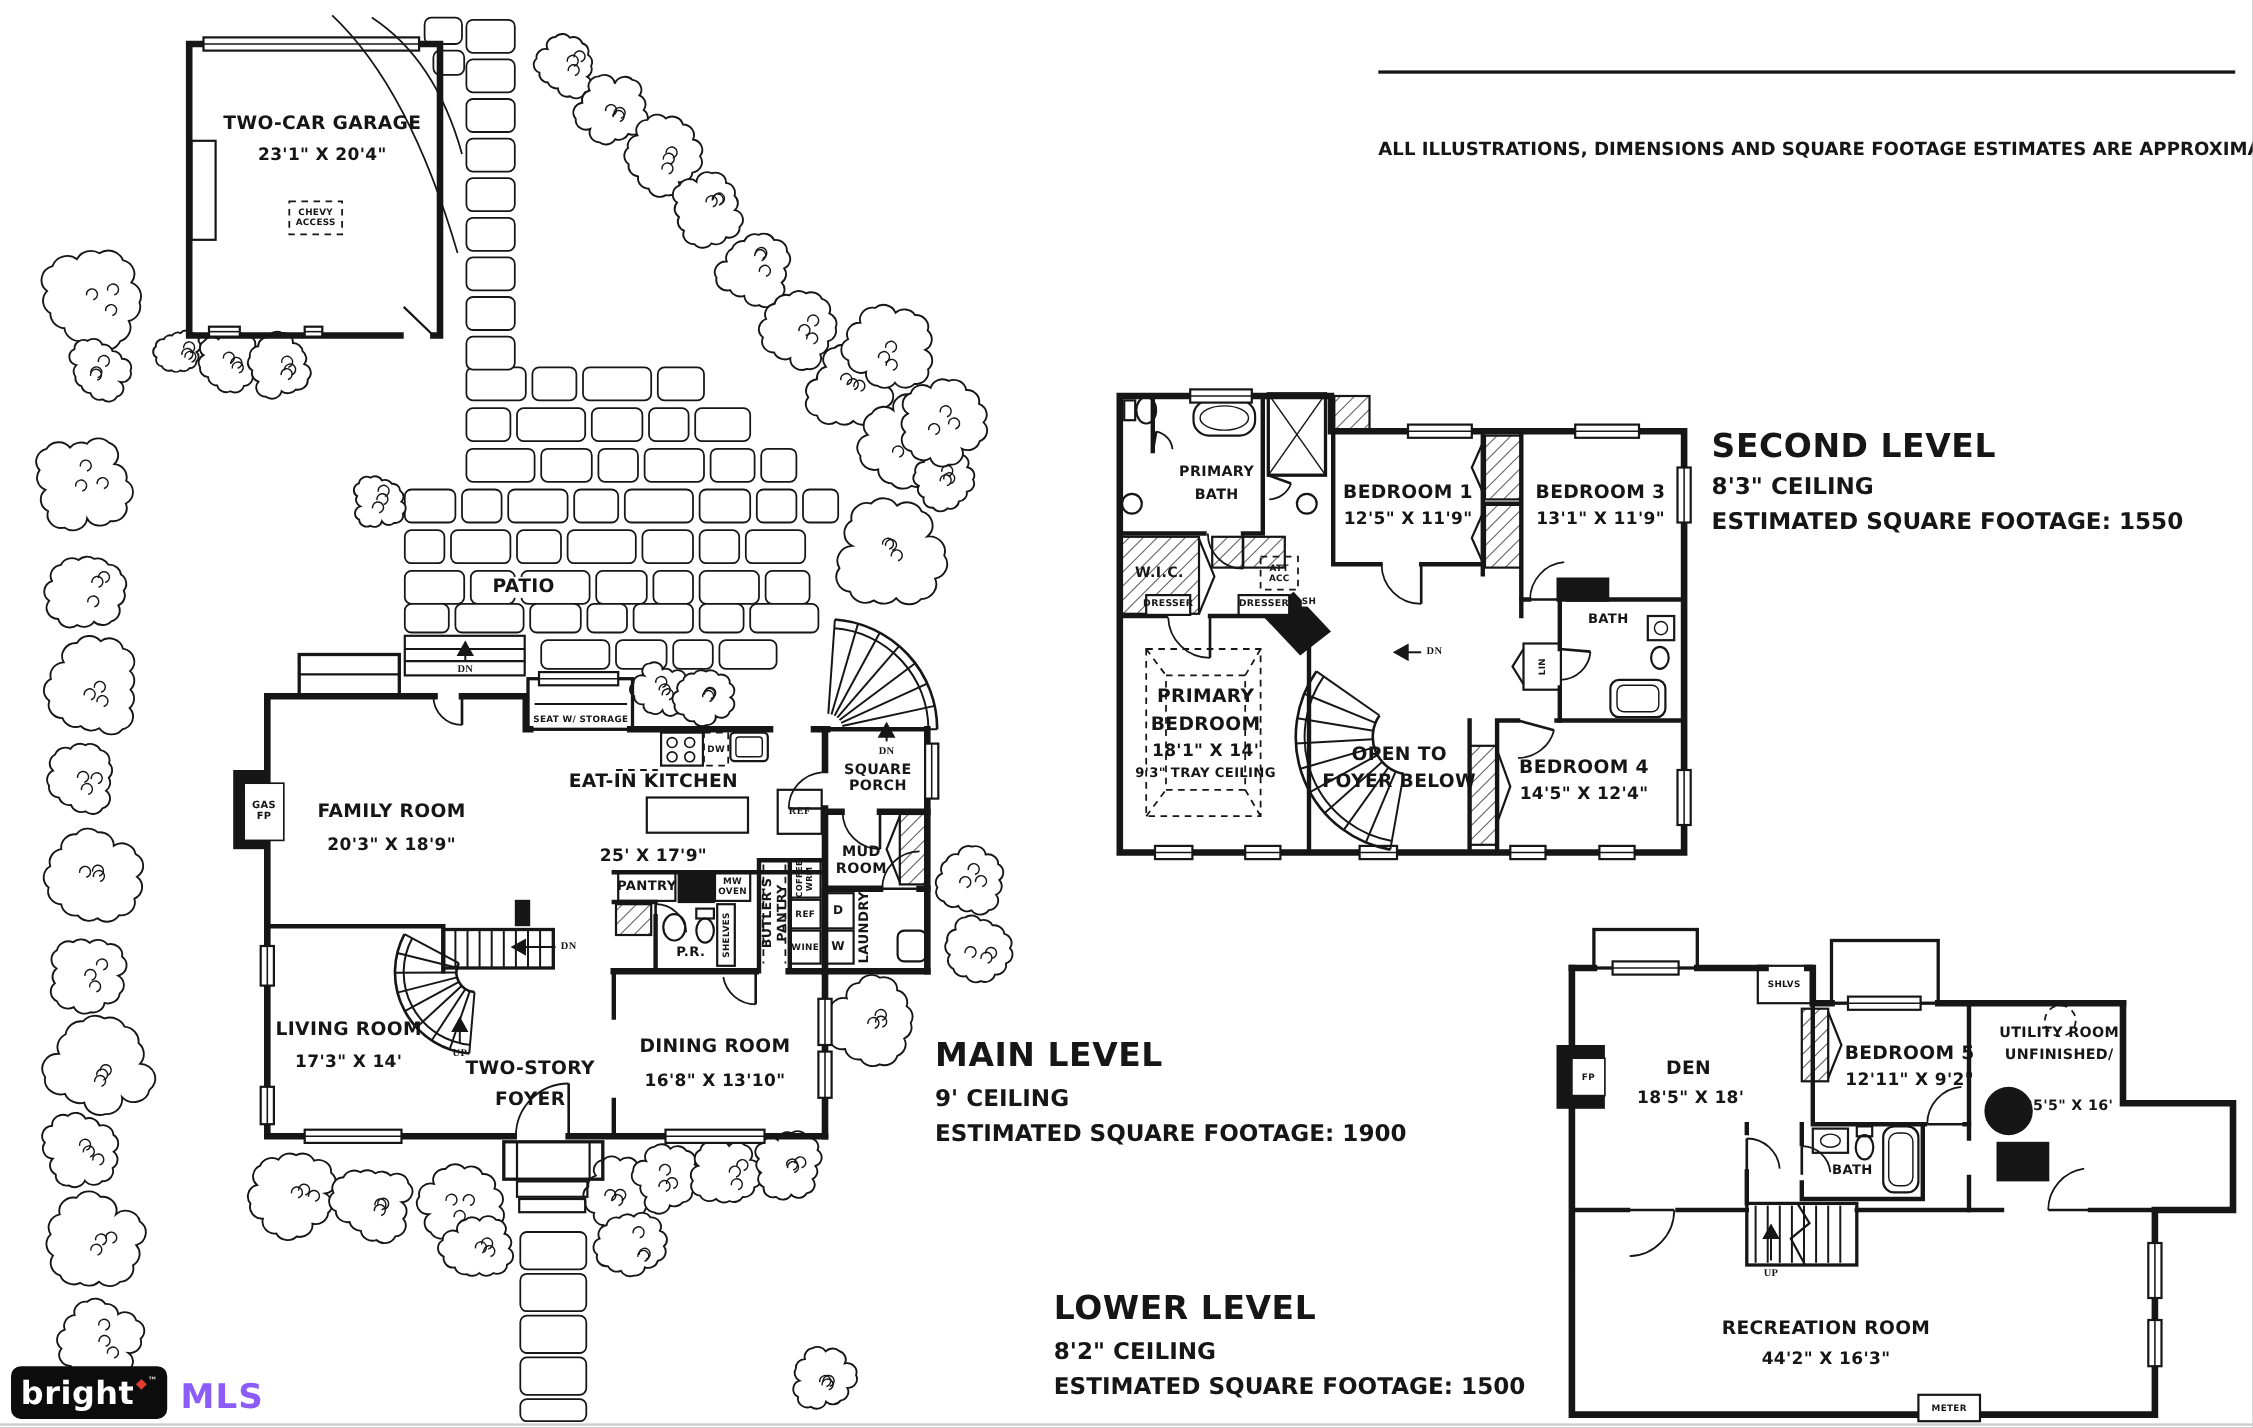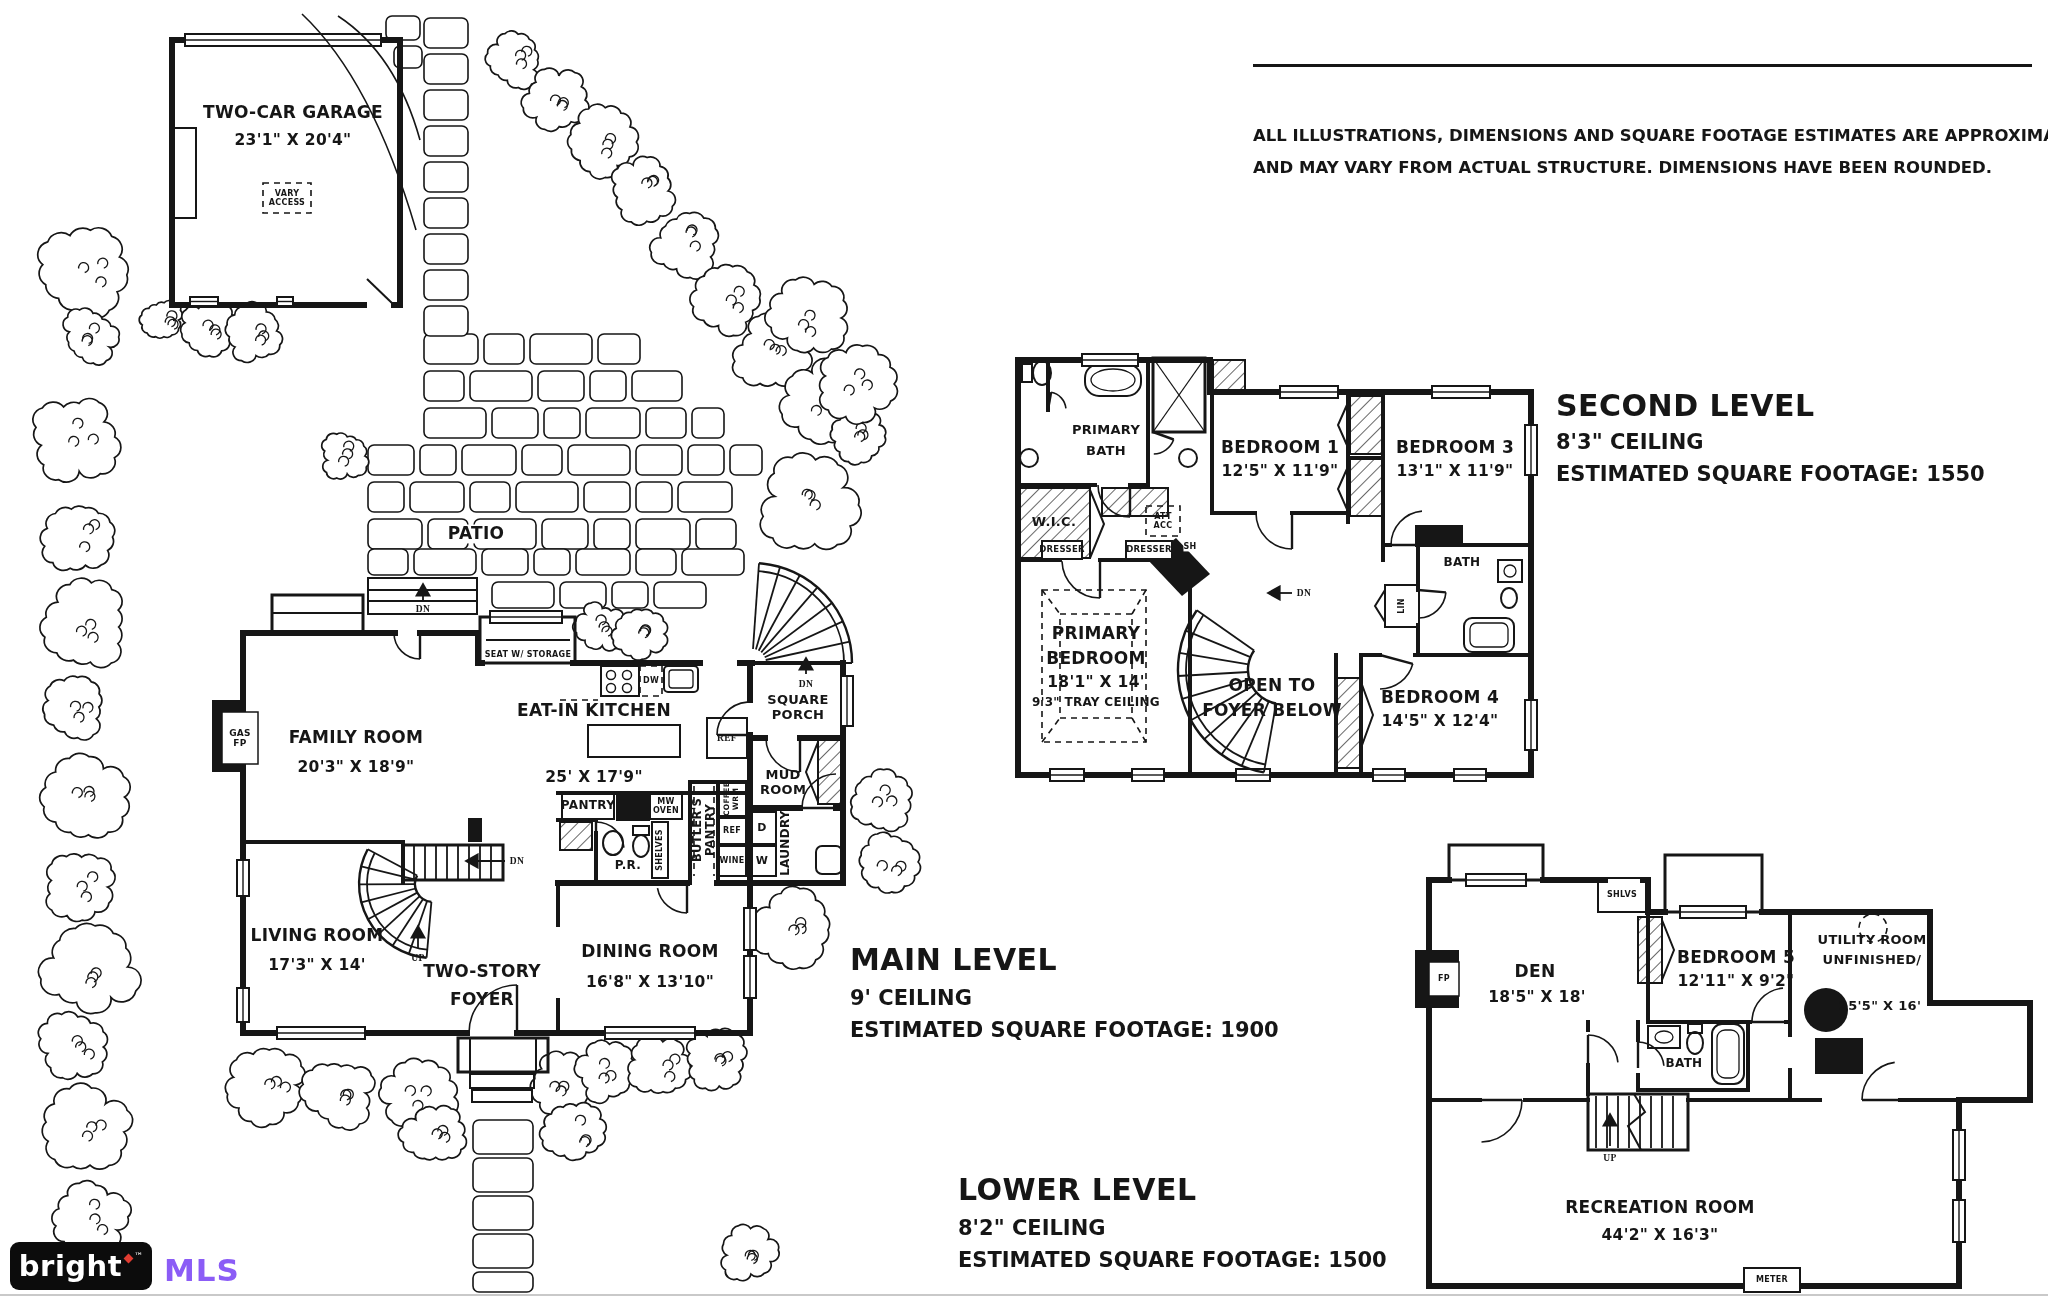--- a/index.html
+++ b/index.html
@@ -595,38 +595,37 @@
   </g>
 
   <g stroke="#161616" stroke-width="1.6" fill="none">
     <path d="M338,16 Q396,54 420,140"></path>
     <path d="M302,14 Q372,80 416,230"></path>
   </g>
 </svg>
 
 <div id="underline" style="left:1253px;top:64px;width:779px;"></div>
 <div class="hdr" style="left:1253px;top:126px;font-size:16.5px">ALL ILLUSTRATIONS, DIMENSIONS AND SQUARE FOOTAGE ESTIMATES ARE APPROXIMATE</div>
-<div class="hdr" style="left:1253px;top:158px;font-size:16.5px">AND MAY VARY FROM ACTUAL STRUCTURE. DIMENSIONS HAVE BEEN ROUNDED.</div>
 
 <div class="hdr title" style="left:850px;top:942px">MAIN LEVEL</div>
 <div class="hdr sub" style="left:850px;top:986px">9' CEILING</div>
 <div class="hdr sub" style="left:850px;top:1018px">ESTIMATED SQUARE FOOTAGE: 1900</div>
 
 <div class="hdr title" style="left:1556px;top:388px">SECOND LEVEL</div>
 <div class="hdr sub" style="left:1556px;top:430px">8'3" CEILING</div>
 <div class="hdr sub" style="left:1556px;top:462px">ESTIMATED SQUARE FOOTAGE: 1550</div>
 
 <div class="hdr title" style="left:958px;top:1172px">LOWER LEVEL</div>
 <div class="hdr sub" style="left:958px;top:1216px">8'2" CEILING</div>
 <div class="hdr sub" style="left:958px;top:1248px">ESTIMATED SQUARE FOOTAGE: 1500</div>
 
 <div class="lbl room" style="left:293px;top:113px">TWO-CAR GARAGE</div>
 <div class="lbl dim" style="left:293px;top:141px">23'1" X 20'4"</div>
 <div class="lbl micro blk" style="left:287px;top:198px">
-      <span>VARY</span>
+      <span>CHEVY</span>
       <span>ACCESS</span>
     </div>
 <div class="lbl room bgw" style="left:476px;top:534px">PATIO</div>
 <div class="lbl room" style="left:356px;top:738px">FAMILY ROOM</div>
 <div class="lbl dim" style="left:356px;top:768px">20'3" X 18'9"</div>
 <div class="lbl blk" style="left:240px;top:738px;font-size:9px">
       <span>GAS</span>
       <span>FP</span>
     </div>
 <div class="lbl room" style="left:594px;top:711px">EAT-IN KITCHEN</div>

